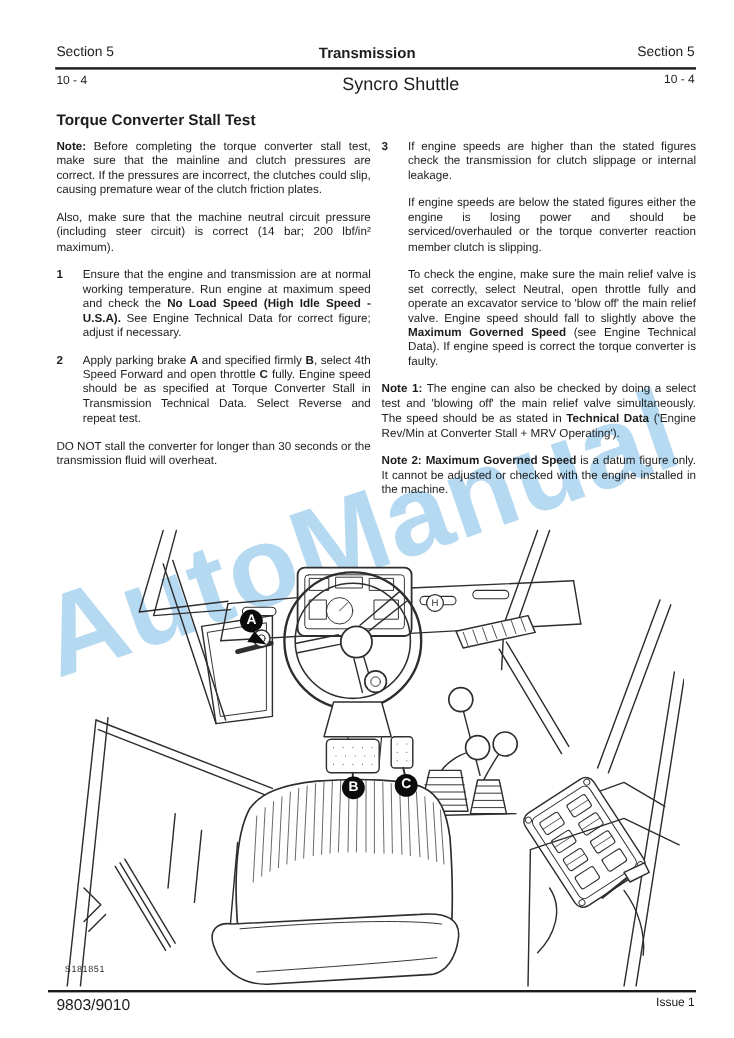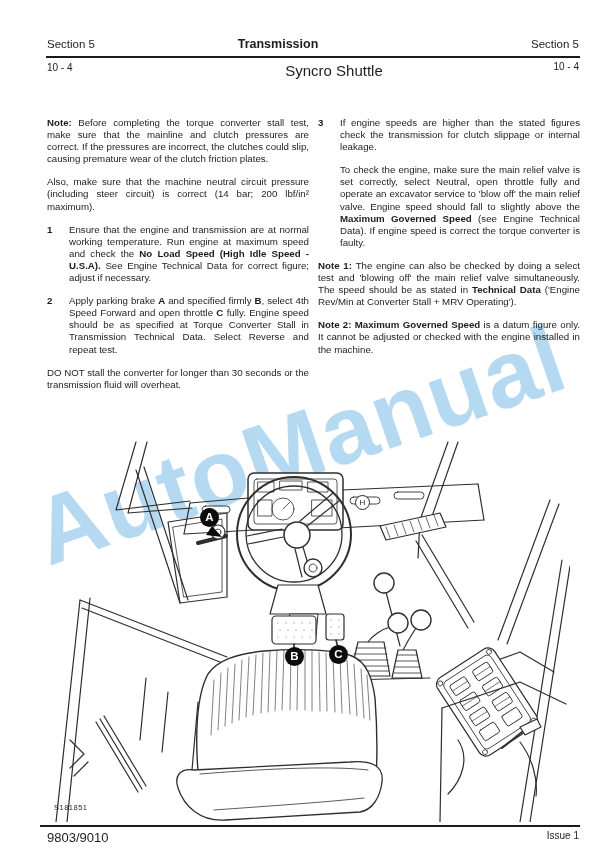--- a/index.html
+++ b/index.html
@@ -11,21 +11,21 @@
   .abs{position:absolute;}
   
   .watermark{
     left:38px; top:488px; font-size:95px; font-weight:bold; line-height:1;
     white-space:nowrap; transform:rotate(-19deg); transform-origin:left center;
     letter-spacing:1px; z-index:0; opacity:.95; pointer-events:none;
   }
   .content-layer{position:absolute; inset:0; z-index:1;}
   
   .hdr-left {left:47px; top:38px; font-size:11.5px;}
-  .hdr-center{left:0; top:37px; width:556px; text-align:center; font-size:12.5px; font-weight:bold;}
+  .hdr-center{left:0; top:37px; width:612px; text-align:center; font-size:12.5px; font-weight:bold;}
   .hdr-right{right:33px; top:38px; font-size:11.5px;}
   .hdr-rule{left:46px; top:56px; width:534px; height:2px; background:#1a1a1a;}
   .sub-left{left:47px; top:62px; font-size:10px;}
   .sub-center{left:0; top:62px; width:612px; text-align:center; font-size:15px;padding-left:28px;}
   .sub-right{right:33px; top:61px; font-size:10px;}
   
   .doc-title{left:47px; top:92px; font-size:12.8px; font-weight:bold;}
   
   .col{position:absolute; top:117px; width:262px; font-size:9.7px; line-height:12.1px; text-align:justify;}
   .col-left{left:47px;}
@@ -67,39 +67,44 @@
   <div class="content-layer">
 
     <div class="abs hdr-left">Section 5</div>
     <div class="abs hdr-center">Transmission</div>
     <div class="abs hdr-right">Section 5</div>
     <div class="abs hdr-rule"></div>
     <div class="abs sub-left">10 - 4</div>
     <div class="abs sub-center">Syncro Shuttle</div>
     <div class="abs sub-right">10 - 4</div>
 
+    <div class="abs doc-title">Torque Converter Stall Test</div>
 
     <div class="col col-left">
       <div class="block para"><span><b>Note: </b><span>Before completing the torque converter stall test, make sure that the mainline and clutch pressures are correct. If the pressures are incorrect, the clutches could slip, causing premature wear of the clutch friction plates.</span></span></div>
       <div class="block para"><span><span>Also, make sure that the machine neutral circuit pressure (including steer circuit) is correct (14 bar; 200 lbf/in² maximum).</span></span></div>
       <div class="block item">
         <span class="num">1</span>
         <span class="body"><span>Ensure that the engine and transmission are at normal working temperature. Run engine at maximum speed and check the </span><b>No Load Speed (High Idle Speed - U.S.A).</b><span> See Engine Technical Data for correct figure; adjust if necessary.</span></span>
       </div>
       <div class="block item">
         <span class="num">2</span>
         <span class="body"><span>Apply parking brake </span><b>A</b><span> and specified firmly </span><b>B</b><span>, select 4th Speed Forward and open throttle </span><b>C</b><span> fully. Engine speed should be as specified at Torque Converter Stall in Transmission Technical Data. Select Reverse and repeat test.</span></span>
       </div>
       <div class="block para"><span><span>DO NOT stall the converter for longer than 30 seconds or the transmission fluid will overheat.</span></span></div>
     </div>
 
     <div class="col col-right">
       <div class="block item">
         <span class="num">3</span>
         <span class="body"><span>If engine speeds are higher than the stated figures check the transmission for clutch slippage or internal leakage.</span></span>
+      </div>
+      <div class="block item">
+        <span class="num"></span>
+        <span class="body"><span>If engine speeds are below the stated figures either the engine is losing power and should be serviced/overhauled or the torque converter reaction member clutch is slipping.</span></span>
       </div>
       <div class="block item">
         <span class="num"></span>
         <span class="body"><span>To check the engine, make sure the main relief valve is set correctly, select Neutral, open throttle fully and operate an excavator service to 'blow off' the main relief valve. Engine speed should fall to slightly above the </span><b>Maximum Governed Speed</b><span> (see Engine Technical Data). If engine speed is correct the torque converter is faulty.</span></span>
       </div>
       <div class="block para"><span><b>Note 1: </b><span>The engine can also be checked by doing a select test and 'blowing off' the main relief valve simultaneously. The speed should be as stated in </span><b>Technical Data</b><span> ('Engine Rev/Min at Converter Stall + MRV Operating').</span></span></div>
       <div class="block para"><span><b>Note 2: Maximum Governed Speed</b><span> is a datum figure only. It cannot be adjusted or checked with the engine installed in the machine.</span></span></div>
     </div>
 
     <div class="abs figure">

